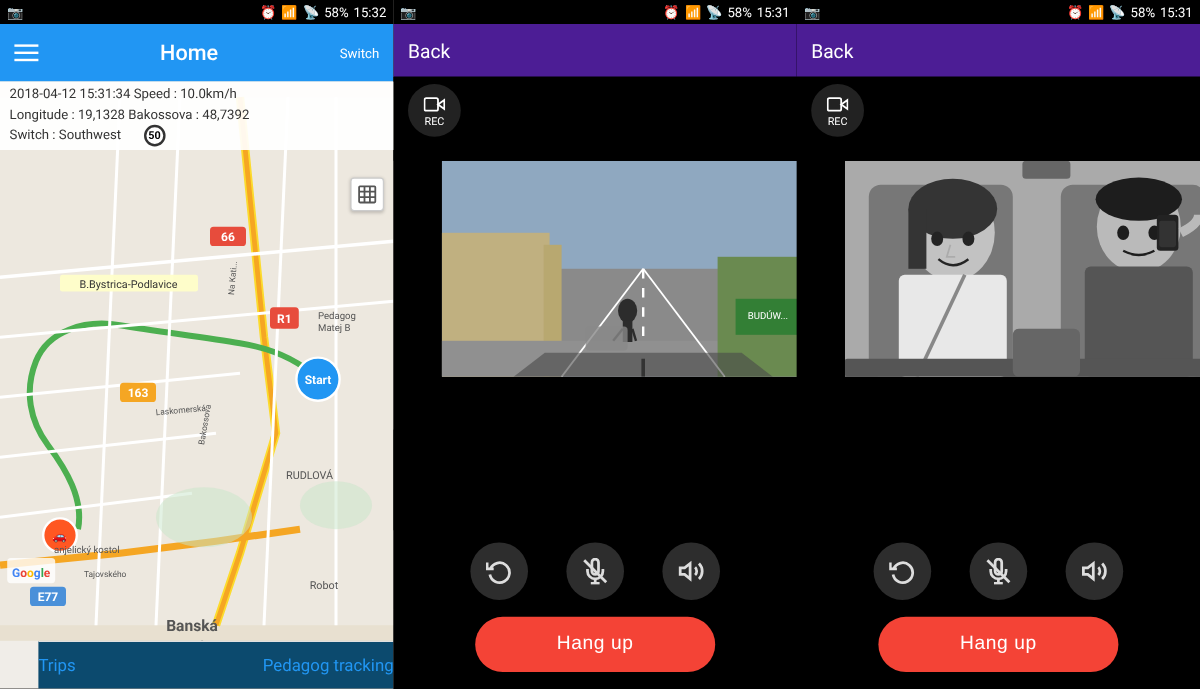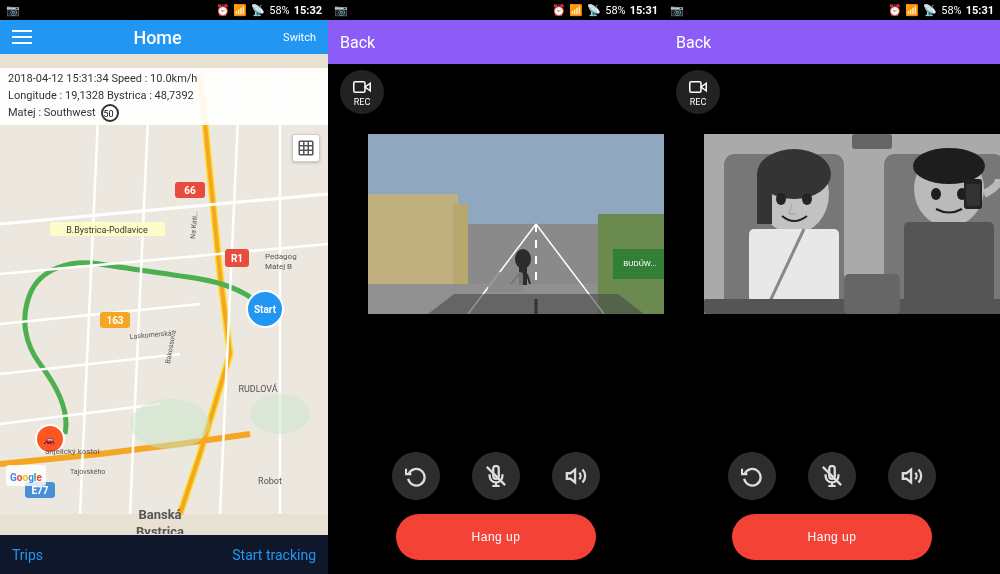--- a/index.html
+++ b/index.html
@@ -27,25 +27,25 @@
       background: #000;
       color: #fff;
       font-size: 11px;
       padding: 2px 6px;
       display: flex;
       align-items: center;
       justify-content: space-between;
       height: 20px;
     }
     .status-bar-icons { display: flex; align-items: center; gap: 4px; }
-    .status-bar-time { font-weight: bold; }
+    .status-bar-time { font-weight: normal; }
 
     .app-bar {
       background: #2196F3;
-      height: 34px;
+      height: 48px;
       display: flex;
       align-items: center;
       justify-content: space-between;
       padding: 0 12px;
     }
     .app-bar-menu {
       display: flex;
       flex-direction: column;
       gap: 4px;
       cursor: pointer;
@@ -108,27 +108,28 @@
       border-radius: 3px;
       display: flex;
       align-items: center;
       justify-content: center;
       font-size: 14px;
       cursor: pointer;
       box-shadow: 0 1px 3px rgba(0,0,0,0.2);
     }
 
     .bottom-bar {
-      background: #0f172a;
+      background: #0c4a6e;
       height: 40px;
       display: flex;
       align-items: center;
       justify-content: space-between;
-      padding: 0 12px;
+      padding: 0 0;
       border-top: 1px solid #e0e0e0;
+      margin-left: 32px;
     }
     .bottom-bar-btn {
       color: #2196F3;
       font-size: 14px;
       cursor: pointer;
     }
 
     
     .panel-video {
       width: 336px;
@@ -148,21 +149,21 @@
       align-items: center;
       justify-content: space-between;
       height: 20px;
     }
 
     .video-top-bar {
       height: 44px;
       display: flex;
       align-items: center;
       padding: 0 12px;
-      background: #8b5cf6;
+      background: #4c1d95;
     }
     .video-back-btn {
       color: #fff;
       font-size: 16px;
       cursor: pointer;
     }
     .video-feed {
       width: 100%;
       height: 224px;
       overflow: hidden;
@@ -213,43 +214,44 @@
 
     .hang-up-area {
       background: #000;
       padding: 6px 0 14px;
       display: flex;
       justify-content: center;
     }
     .hang-up-btn {
       background: #F44336;
       color: #fff;
-      font-size: 12px;
+      font-size: 16px;
       font-weight: 500;
       border: none;
       border-radius: 28px;
       width: 200px;
       height: 46px;
       cursor: pointer;
       letter-spacing: 0.5px;
     }
 
     
     .speed-badge {
       display: inline-block;
       background: #fff;
       border: 2px solid #333;
       border-radius: 50%;
       width: 18px;
       height: 18px;
       font-size: 9px;
-      font-weight: normal;
+      font-weight: bold;
+      text-align: center;
       line-height: 16px;
       color: #000;
-      margin-left: 3px;
+      margin-left: 16px;
       vertical-align: middle;
     }
   </style>
 </head>
 <body>
 
 <div class="panel-map">
 
   <div class="status-bar">
     <span>📷</span>
@@ -267,23 +269,23 @@
       <div class="hamburger-line"></div>
       <div class="hamburger-line"></div>
       <div class="hamburger-line"></div>
     </div>
     <span class="app-bar-title">Home</span>
     <span class="app-bar-switch">Switch</span>
   </div>
 
   <div class="info-bar">
     <div>2018-04-12  15:31:34   Speed : 10.0km/h</div>
-    <div>Longitude : 19,1328   Bystrica : 48,7392</div>
+    <div>Longitude : 19,1328   Bakossova : 48,7392</div>
     <div>
-      <span>Matej : Southwest</span>
+      <span>Switch : Southwest</span>
       <span class="speed-badge">50</span>
     </div>
   </div>
 
   <div class="map-area" style="flex:1; position:relative;">
     <svg class="map-svg" viewBox="0 0 328 440" xmlns="http://www.w3.org/2000/svg">
 
       <rect width="328" height="440" fill="#e8e0d0"></rect>
 
       <ellipse cx="60" cy="80" rx="50" ry="30" fill="#c8d8b0" opacity="0.7"></ellipse>
@@ -364,21 +366,21 @@
     </div>
 
     
     <div style="position:absolute; bottom:48px; left:6px; background:rgba(255,255,255,0.8); border-radius:3px; padding:1px 4px;">
       <span style="font-size:10px; font-weight:bold; color:#4285F4;">G</span><span style="font-size:10px; font-weight:bold; color:#EA4335;">o</span><span style="font-size:10px; font-weight:bold; color:#FBBC05;">o</span><span style="font-size:10px; font-weight:bold; color:#4285F4;">g</span><span style="font-size:10px; font-weight:bold; color:#34A853;">l</span><span style="font-size:10px; font-weight:bold; color:#EA4335;">e</span>
     </div>
   </div>
 
   <div class="bottom-bar">
     <span class="bottom-bar-btn">Trips</span>
-    <span class="bottom-bar-btn">Start tracking</span>
+    <span class="bottom-bar-btn">Pedagog tracking</span>
   </div>
 </div>
 
 <div class="panel-video">
 
   <div class="video-status-bar">
     <span>📷</span>
     <div class="status-bar-icons">
       <span>⏰</span>
       <span>📶</span>

